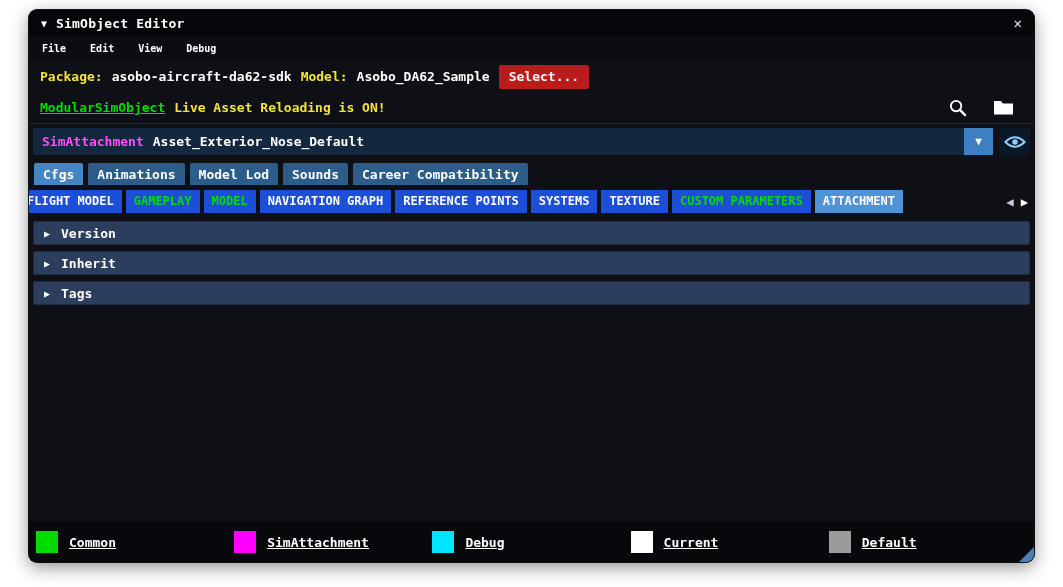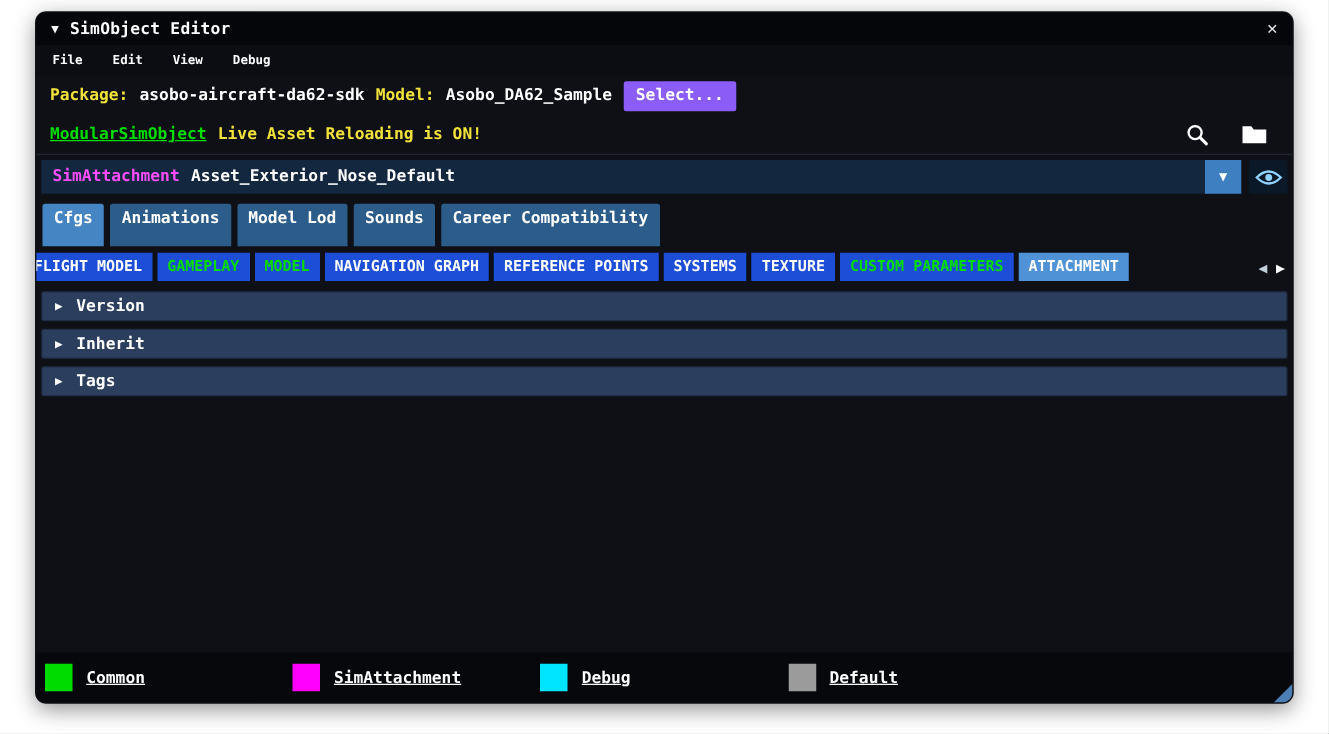--- a/index.html
+++ b/index.html
@@ -18,36 +18,36 @@
   .titlebar .title { font-size:13px; letter-spacing:.2px; }
   .titlebar .close { margin-left:auto; font-size:14px; color:#e8e8e8; cursor:default; }
   
   .menubar { height:25px; display:flex; align-items:center; gap:24px;
              padding:0 13px; font-size:10px; flex:none; background:#0b0d13; }
   .menubar span { cursor:default; }
   
   .hrow { height:31px; display:flex; align-items:center; gap:9px; padding:0 11px;
           font-size:13px; flex:none; }
   .yellow { color:#f2e23a; }
-  .btn-blue { background:#8b5cf6; color:#fff; padding:4px 10px 5px; font-size:13px;
+  .btn-blue { background:#b91c1c; color:#fff; padding:4px 10px 5px; font-size:13px;
               border-radius:2px; cursor:default; }
   .icon-group { margin-left:auto; display:flex; align-items:center; gap:22px; padding-right:8px; }
   .icon-btn { display:flex; align-items:center; justify-content:center; width:24px; height:24px; }
   
   .attach-wrap { flex:none; display:flex; align-items:center; gap:6px; padding:4px;
                  border-top:1px solid #20242e; }
   .attach-strip { flex:1; height:27px; background:#13273f; display:flex;
                   align-items:center; gap:9px; padding-left:9px; font-size:13px; }
   .dd-btn { margin-left:auto; width:29px; height:27px; background:#3e7fc1; display:flex;
             align-items:center; justify-content:center; font-size:11px; }
   .eye-btn { flex:none; width:31px; height:27px; background:#0b1828; border-radius:2px;
              display:flex; align-items:center; justify-content:center; }
   
   .tabs1 { flex:none; display:flex; gap:5px; padding:4px 5px 0; font-size:13px; }
-  .tab { background:#2c5c8a; padding:4px 9px 15px; border-radius:2px 2px 0 0; cursor:default; }
+  .tab { background:#2c5c8a; padding:4px 9px 3px; border-radius:2px 2px 0 0; cursor:default; }
   .tab.active { background:#4585c4; }
   
   .tabs2 { flex:none; display:flex; align-items:center; gap:4px; margin-top:5px;
            overflow:hidden; font-size:12px; padding-right:6px; }
   .ctab { background:#1d4ed8; padding:4px 8px 5px; white-space:nowrap; flex:none; cursor:default; }
   .ctab.clipped { margin-left:-10px; }
   .ctab.active { background:#4f93d6; }
   .scroll-arrows { margin-left:auto; display:flex; gap:7px; font-size:12px; padding-left:6px; }
   .scroll-arrows .dim { color:#c3cedb; }
   
@@ -172,19 +172,23 @@
     </div>
     <div class="legend-item">
       <span class="swatch" style="background: rgb(255, 0, 255);"></span>
       <span>SimAttachment</span>
     </div>
     <div class="legend-item">
       <span class="swatch" style="background: rgb(0, 229, 255);"></span>
       <span>Debug</span>
     </div>
     <div class="legend-item">
+      <span class="swatch" style="background: rgb(255, 255, 255);"></span>
+      <span>Current</span>
+    </div>
+    <div class="legend-item">
       <span class="swatch" style="background: rgb(155, 155, 155);"></span>
       <span>Default</span>
     </div>
   </div>
 
   <div class="resize-grip"></div>
 </div>
 
 </body></html>

